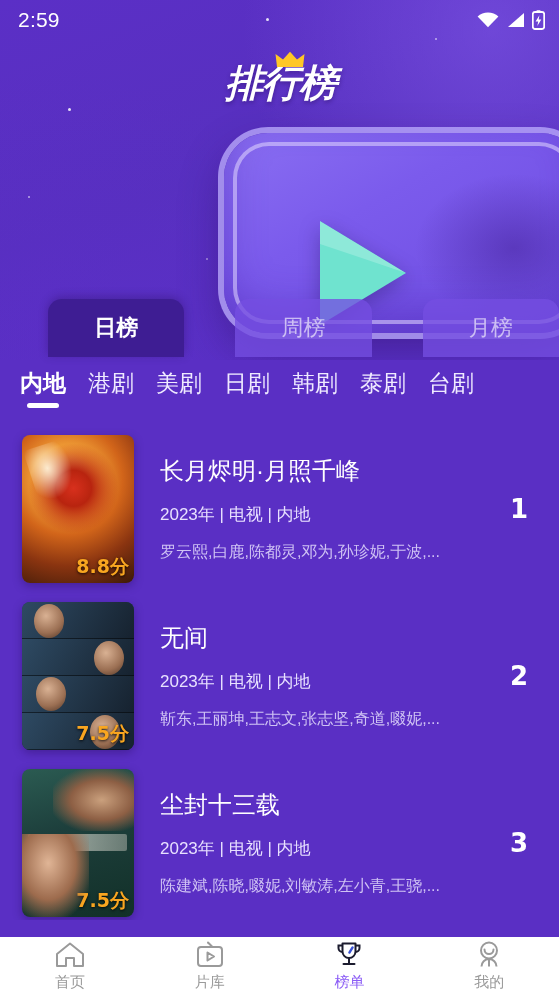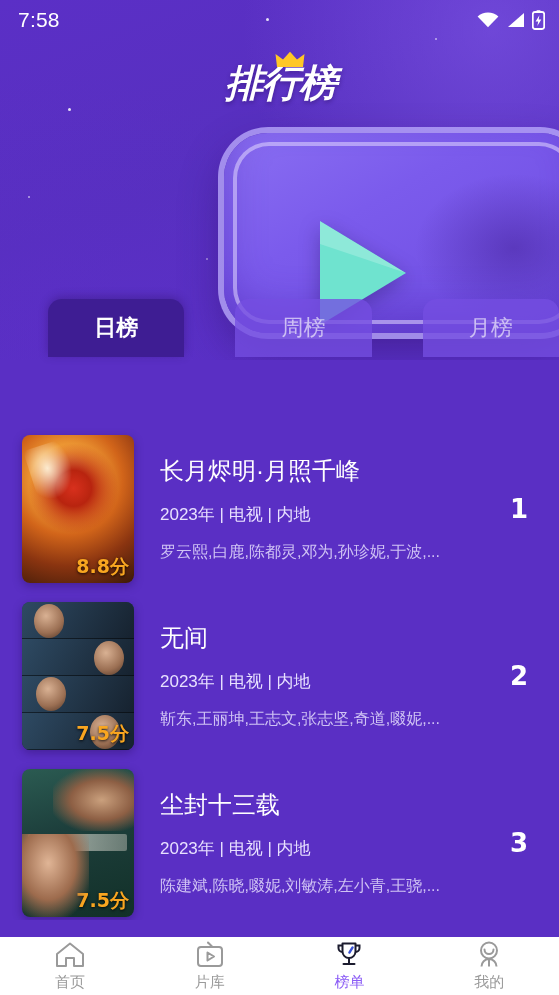--- a/index.html
+++ b/index.html
@@ -186,21 +186,21 @@
     <div class="star" style="left:522px;top:162px;width:3px;height:3px;"></div>
     <div class="star" style="left:206px;top:258px;width:2px;height:2px;opacity:.5;"></div>
 
     <div class="playcard">
       <div class="playcard-shadow"></div>
       <div class="play-tri"></div>
       <div class="play-tri-hl"></div>
     </div>
 
     <div class="statusbar">
-      <div class="clock">7:58</div>
+      <div class="clock">2:59</div>
       <div class="sysicons">
         <svg width="22" height="16" viewBox="0 0 22 16">
           <path d="M11 15.2 0.6 4.6C3.4 2 7 0.6 11 0.6s7.6 1.4 10.4 4L11 15.2z" fill="#ffffff"></path>
         </svg>
         <svg width="19" height="16" viewBox="0 0 19 16">
           <path d="M18 1v14H2L18 1z" fill="#ffffff"></path>
         </svg>
         <svg width="13" height="20" viewBox="0 0 13 20">
           <rect x="0.8" y="2" width="11.4" height="17" rx="2.2" fill="none" stroke="#fff" stroke-width="1.8"></rect>
           <rect x="4.3" y="0.3" width="4.4" height="2" rx="1" fill="#fff"></rect>
@@ -218,20 +218,29 @@
       </div>
     </div>
   </div>
 
   <div class="tabs">
     <div class="tab active">日榜</div>
     <div class="tab">周榜</div>
     <div class="tab">月榜</div>
   </div>
 
+  <div class="cats">
+    <div class="cat active">内地</div>
+    <div class="cat">港剧</div>
+    <div class="cat">美剧</div>
+    <div class="cat">日剧</div>
+    <div class="cat">韩剧</div>
+    <div class="cat">泰剧</div>
+    <div class="cat">台剧</div>
+  </div>
 
   <div class="list">
 
     <div class="row">
       <div class="poster p1">
         <div class="rating">8.8分</div>
       </div>
       <div class="info">
         <div class="title">长月烬明·月照千峰</div>
         <div class="meta">2023年 | 电视 | 内地</div>

